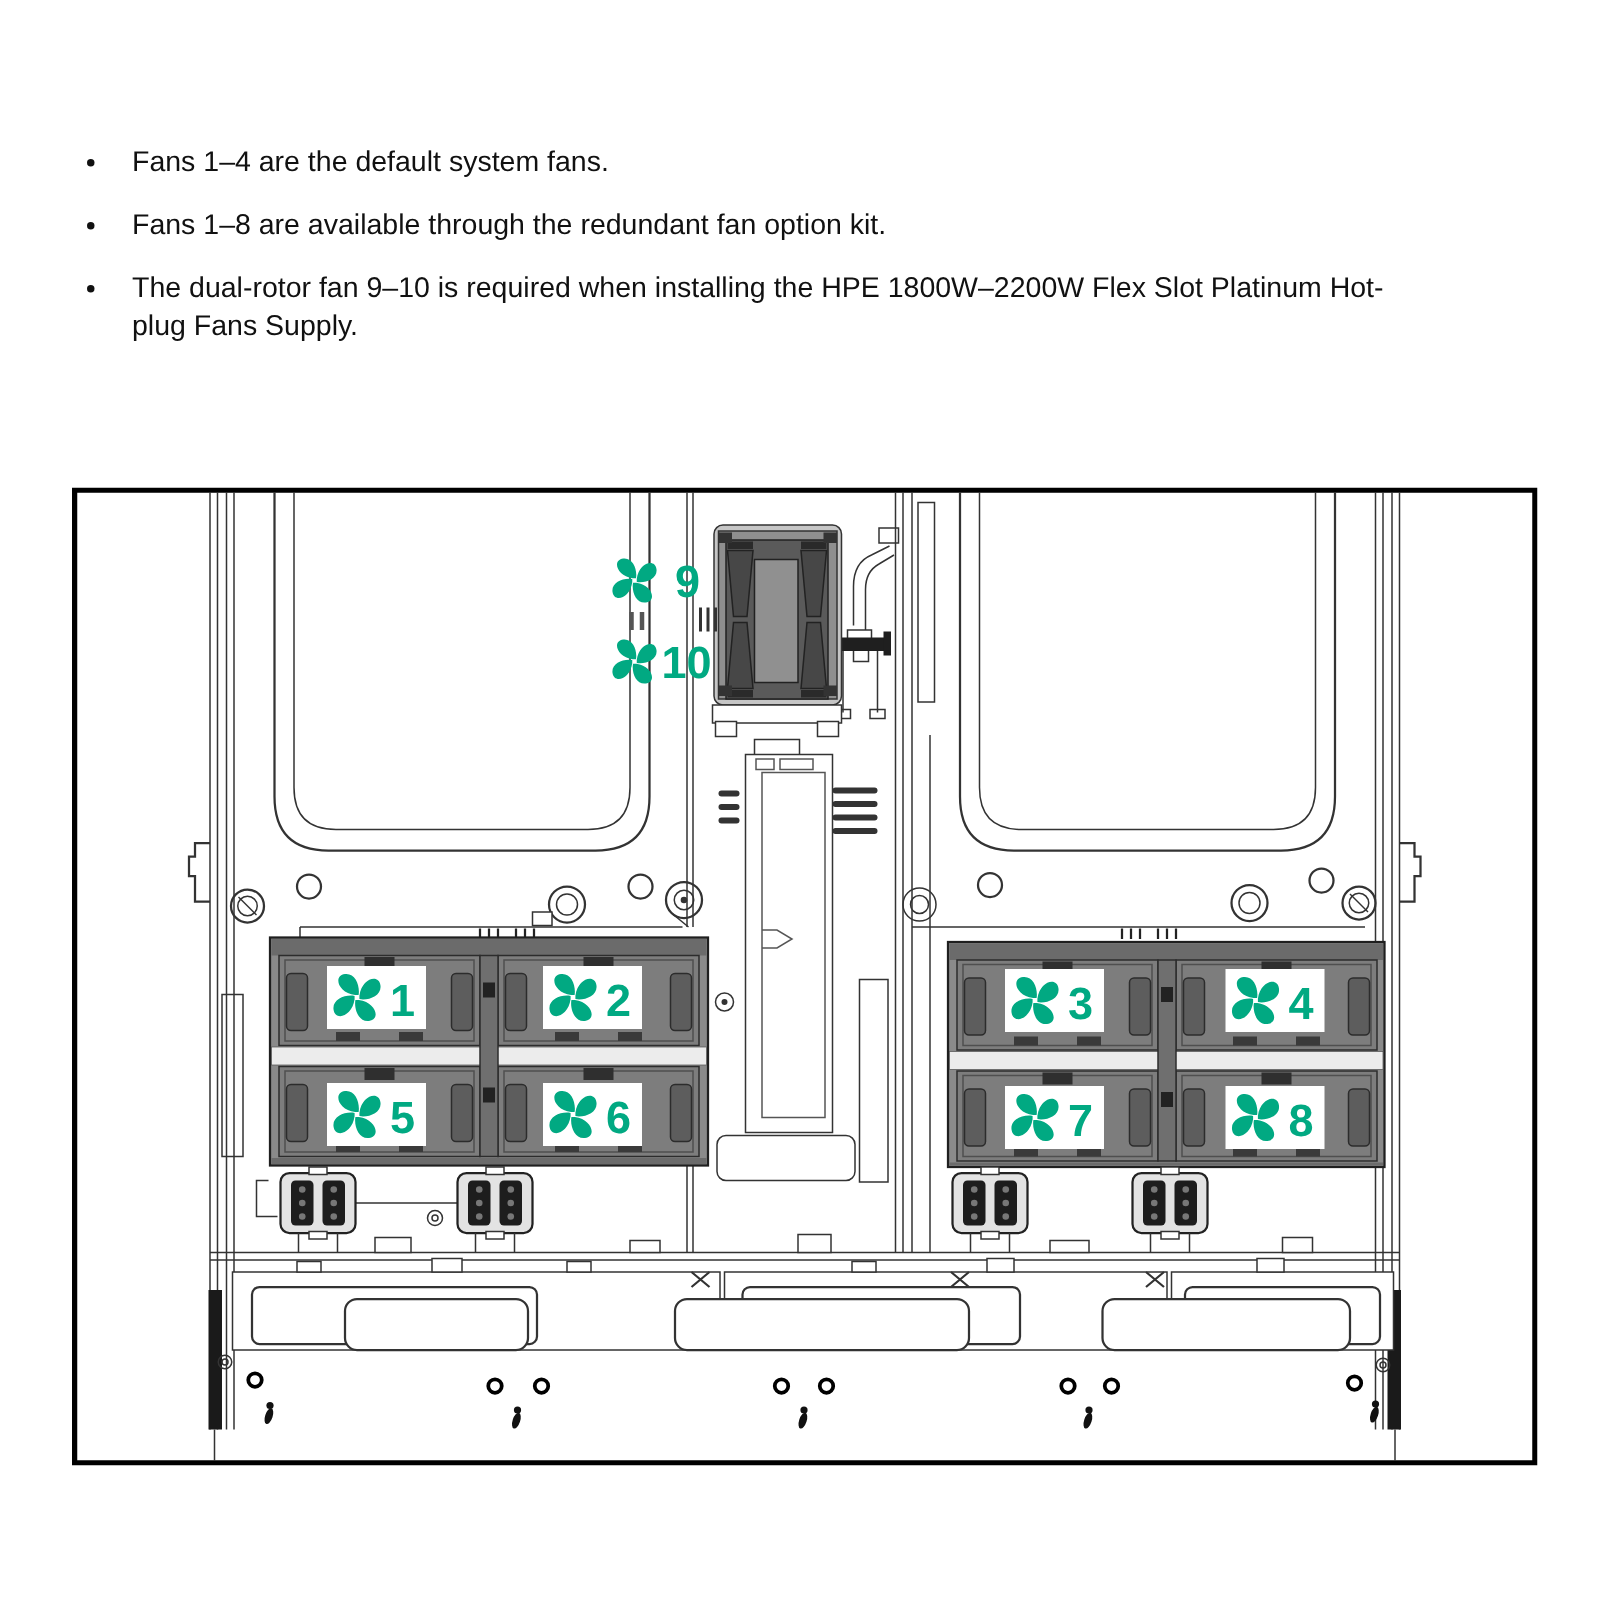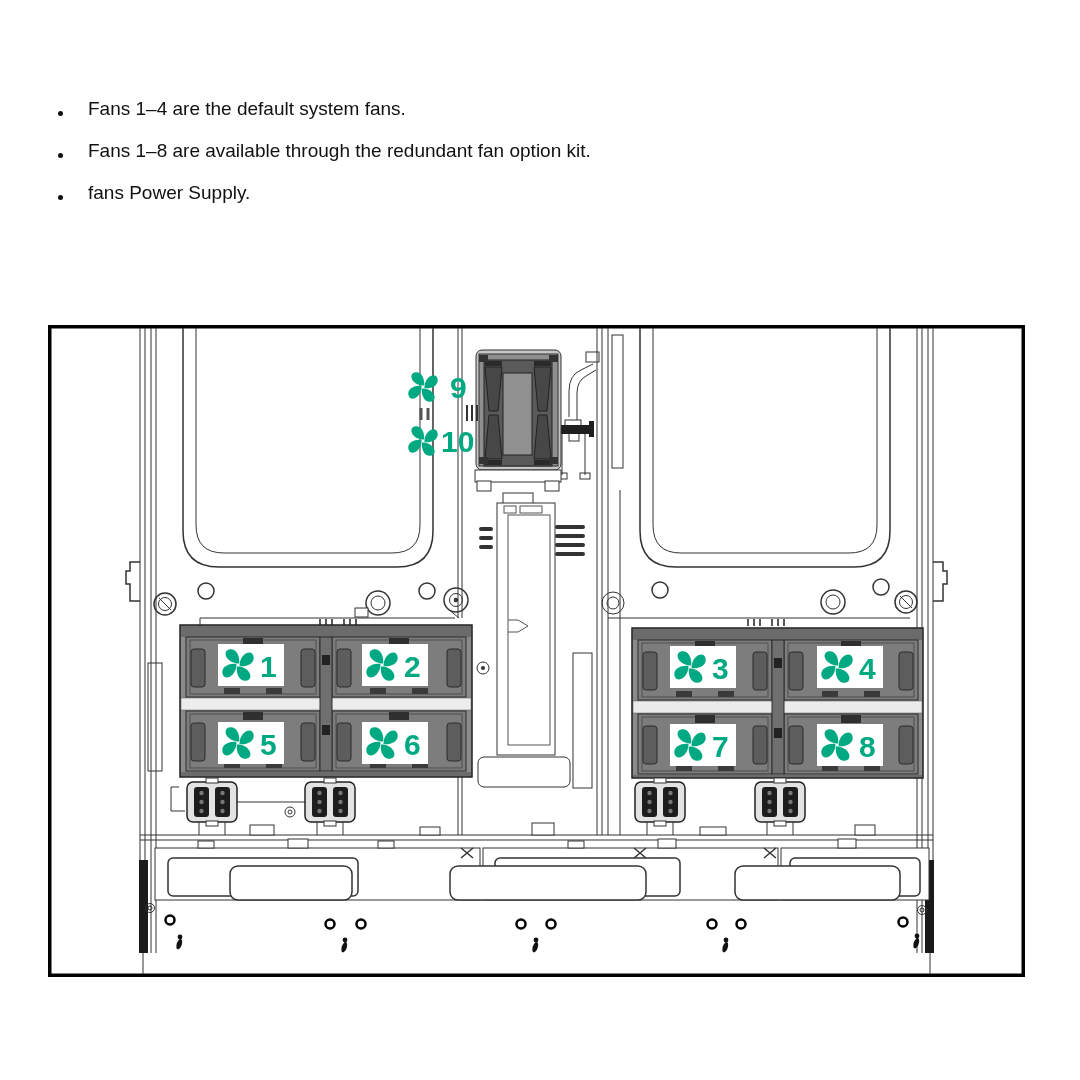--- a/index.html
+++ b/index.html
@@ -1,20 +1,20 @@
 <!DOCTYPE html>
 <html style="--hpe-green: #01A982;"><head>
 <meta charset="utf-8">
 <style>
   html,body{margin:0;padding:0;background:#ffffff;}
   body{width:1080px;height:1080px;position:relative;font-family:"Liberation Sans",sans-serif;overflow:hidden;}
 
   
   .bullets{position:absolute;left:58px;top:96px;width:982px;margin:0;padding:0;list-style:none;}
-  .bullets li{display:flex;margin-bottom:17px;align-items:center;}
+  .bullets li{display:flex;margin-bottom:17px;}
   .b-dot{flex:none;width:5px;height:5px;border-radius:50%;background:#111;margin:10px 25px 0 0;}
   .b-txt{font-size:19px;line-height:25px;color:#111;}
   .b-line{display:block;}
 
   
   .fig{position:absolute;left:48px;top:325px;width:977px;height:652px;}
   svg text{font-family:"Liberation Sans",sans-serif;font-weight:bold;fill:var(--hpe-green,#01A982);}
   .num{font-size:30px;}
   .ln{stroke:#333;fill:none;stroke-width:1;}
   .ln15{stroke:#333;fill:none;stroke-width:1.5;}
@@ -36,21 +36,22 @@
   </li>
   <li>
     <span class="b-dot"></span>
     <span class="b-txt">
       <span class="b-line">Fans 1–8 are available through the redundant fan option kit.</span>
     </span>
   </li>
   <li>
     <span class="b-dot"></span>
     <span class="b-txt">
-      <span class="b-line">fans Power Supply.</span>
+      <span class="b-line">The dual-rotor fan 9–10 is required when installing the HPE 1800W–2200W Flex Slot Platinum Hot-</span>
+      <span class="b-line">plug Fans Supply.</span>
     </span>
   </li>
 </ul>
 
 <figure class="fig" style="margin:0">
 <svg width="977" height="652" viewBox="0 0 977 652" xmlns="http://www.w3.org/2000/svg">
   <defs>
     <symbol id="fanIcon" viewBox="-18 -18 36 36">
       <g class="fanblade">
         <path d="M1.8,-1.4 C3.6,-14.5 16.5,-18 17.6,-9 C18.6,-1.4 9,2.4 1.8,1.2 Z"></path>

